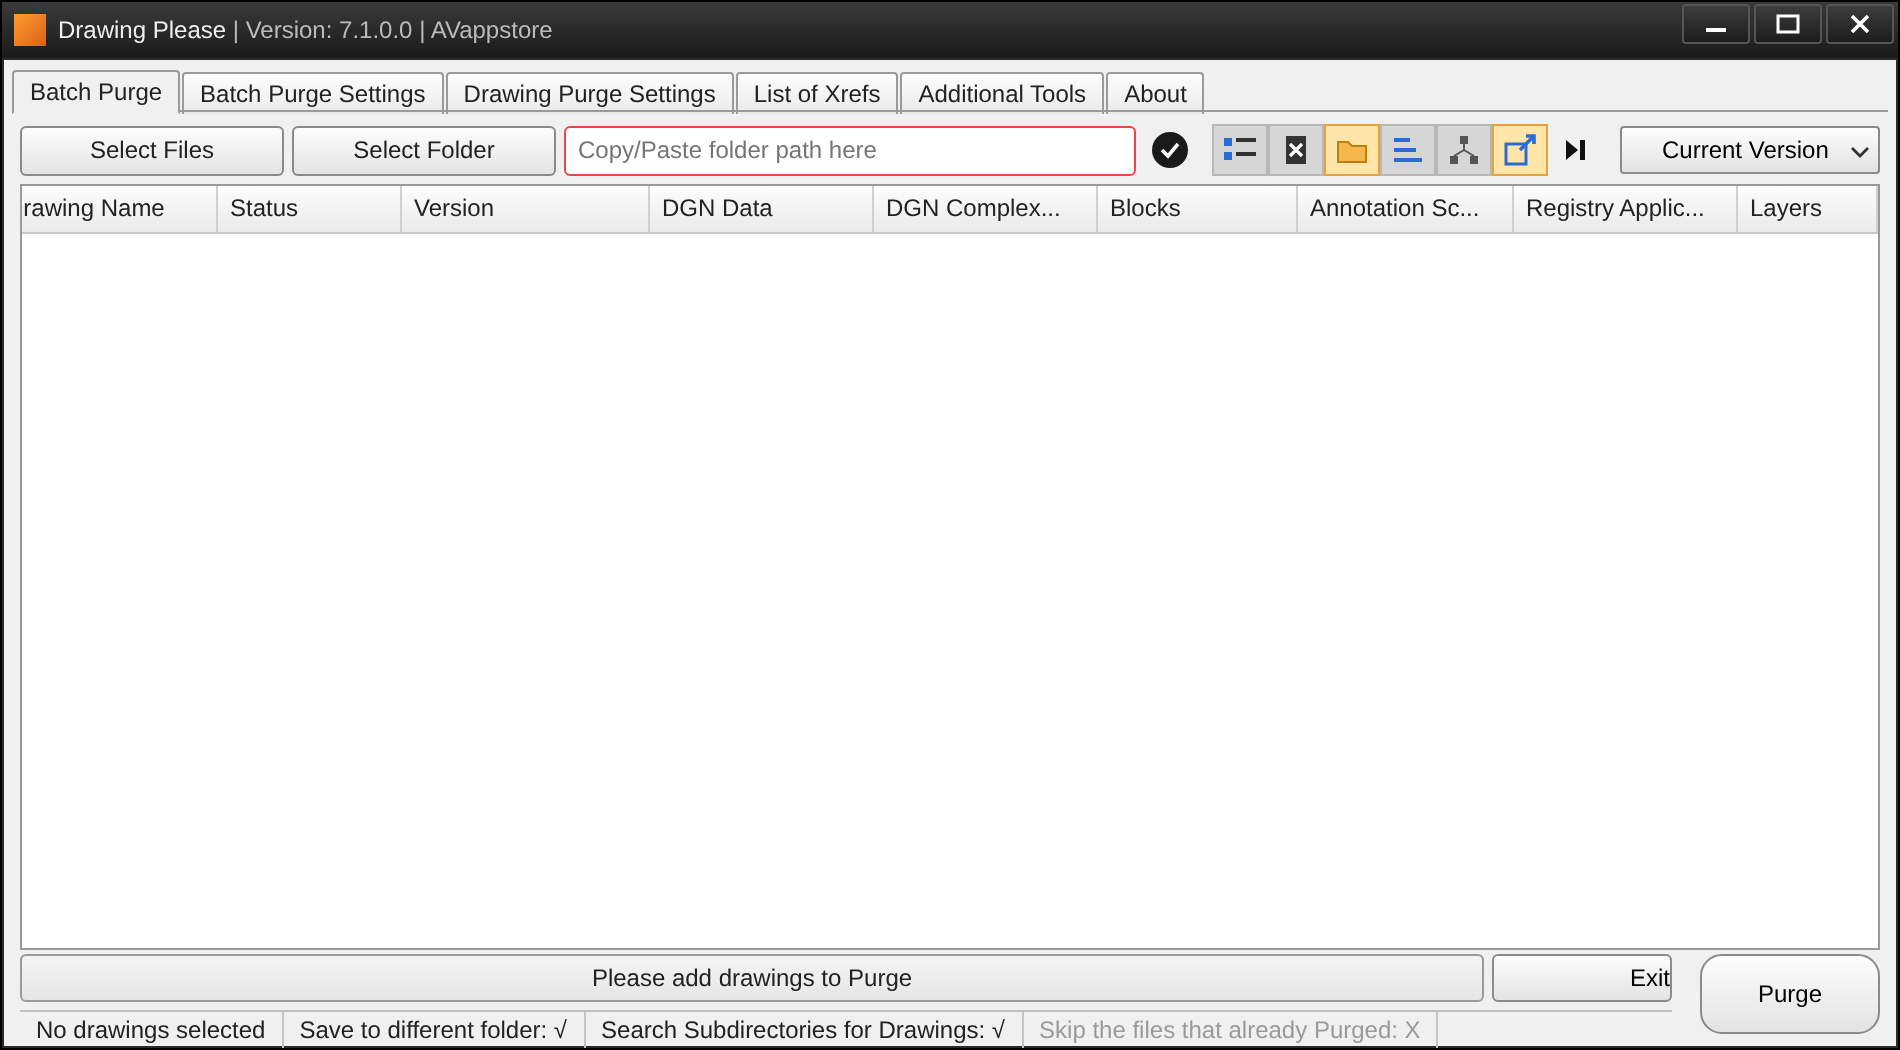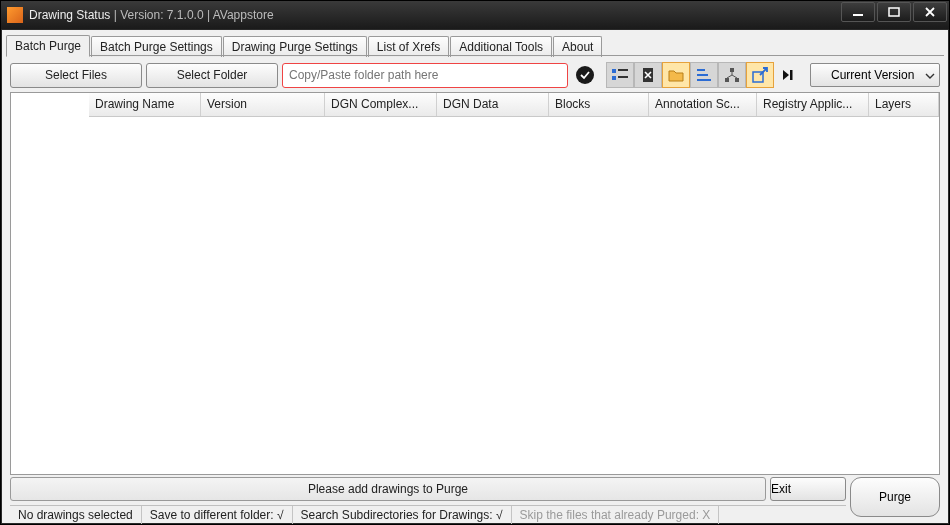--- a/index.html
+++ b/index.html
@@ -41,44 +41,44 @@
 .version-dd .caret { margin-left: auto; }
 
 
 .grid { margin-top: 4px; flex: 1; border: 1px solid #9a9a9a; background: #fff; display: flex; flex-direction: column; overflow: hidden; align-items: flex-end; }
 .grid-header { display: flex; background: linear-gradient(#fdfdfd,#eaeaea); border-bottom: 1px solid #c9c9c9; height: 24px; }
 .grid-header .col { border-right: 1px solid #d0d0d0; padding: 4px 6px; color: #222; white-space: nowrap; overflow: hidden; text-overflow: ellipsis; }
 .grid-body { flex: 1; background: #fff; position: relative; }
 .grid-body .row { height: 17px; border-bottom: 1px solid #f1f1f1; }
 
 
-.bottom-row { display: flex; height: 40px; margin-top: 2px; gap: 4px; }
+.bottom-row { display: flex; height: 40px; margin-top: 2px; gap: 14px; }
 .message-bar { flex: 1; border: 1px solid #9a9a9a; border-radius: 3px; background: linear-gradient(#f4f4f4,#e6e6e6); display: flex; align-items: flex-start; justify-content: center; color: #222; height: 24px; padding-top: 4px; }
-.exit-btn { width: 76px; height: 24px; border: 1px solid #8a8a8a; border-radius: 3px; background: linear-gradient(#fdfdfd,#e3e3e3); display: flex; align-items: center; justify-content: flex-start; cursor: default; }
+.exit-btn { width: 90px; height: 24px; border: 1px solid #8a8a8a; border-radius: 3px; background: linear-gradient(#fdfdfd,#e3e3e3); display: flex; align-items: center; justify-content: flex-end; cursor: default; }
 .purge-btn { width: 90px; height: 40px; border: 1px solid #8a8a8a; border-radius: 11px; background: linear-gradient(#fdfdfd,#e3e3e3); display: flex; align-items: center; justify-content: center; cursor: default; }
 
 .left-col { display: flex; flex-direction: column; flex: 1; gap: 2px; }
 
 
 .statusbar { height: 20px; display: flex; align-items: center; border-top: 1px solid #c0c0c0; margin-top: 2px; }
 .status-cell { padding: 2px 8px; border-right: 1px solid #c4c4c4; color: #222; white-space: nowrap; }
 .status-cell.dim { color: #9a9a9a; }
 
 
 .c0{width:112px}.c1{width:92px}.c2{width:124px}.c3{width:112px}.c4{width:112px}.c5{width:100px}.c6{width:112px}.c7{width:108px}.c8{width:70px}
 </style>
 </head>
 <body>
 
 <div class="window">
 
   <div class="titlebar">
     <div class="app-icon"></div>
     <div class="title-text">
-      <span>Drawing Status</span><span class="dim"><span>  |  Version: </span><span>7.1.0.0</span><span>   |   </span><span>AVappstore</span></span>
+      <span>Drawing Please</span><span class="dim"><span>  |  Version: </span><span>7.1.0.0</span><span>   |   </span><span>AVappstore</span></span>
     </div>
     <div class="win-controls">
       <div class="win-btn">
         <svg width="12" height="10">
             <rect x="1" y="7" width="10" height="2" fill="#fff"></rect>
           </svg>
       </div>
       <div class="win-btn">
         <svg width="12" height="10">
             <rect x="1" y="1" width="10" height="8" fill="none" stroke="#fff" stroke-width="1.5"></rect>
@@ -175,23 +175,24 @@
             <svg width="10" height="6">
                 <path d="M1 1 L5 5 L9 1" stroke="#333" fill="none" stroke-width="1.4"></path>
               </svg>
           </span>
         </div>
       </div>
 
       <div class="grid">
         <div class="grid-header">
           <div class="col c0">Drawing Name</div>
+          <div class="col c1">Status</div>
           <div class="col c2">Version</div>
+          <div class="col c3">DGN Data</div>
           <div class="col c4">DGN Complex...</div>
-          <div class="col c3">DGN Data</div>
           <div class="col c5">Blocks</div>
           <div class="col c7">Annotation Sc...</div>
           <div class="col c6">Registry Applic...</div>
           <div class="col c8">Layers</div>
         </div>
         <div class="grid-body">
           <div class="row"></div>
             <div class="row"></div>
             <div class="row"></div>
             <div class="row"></div>

